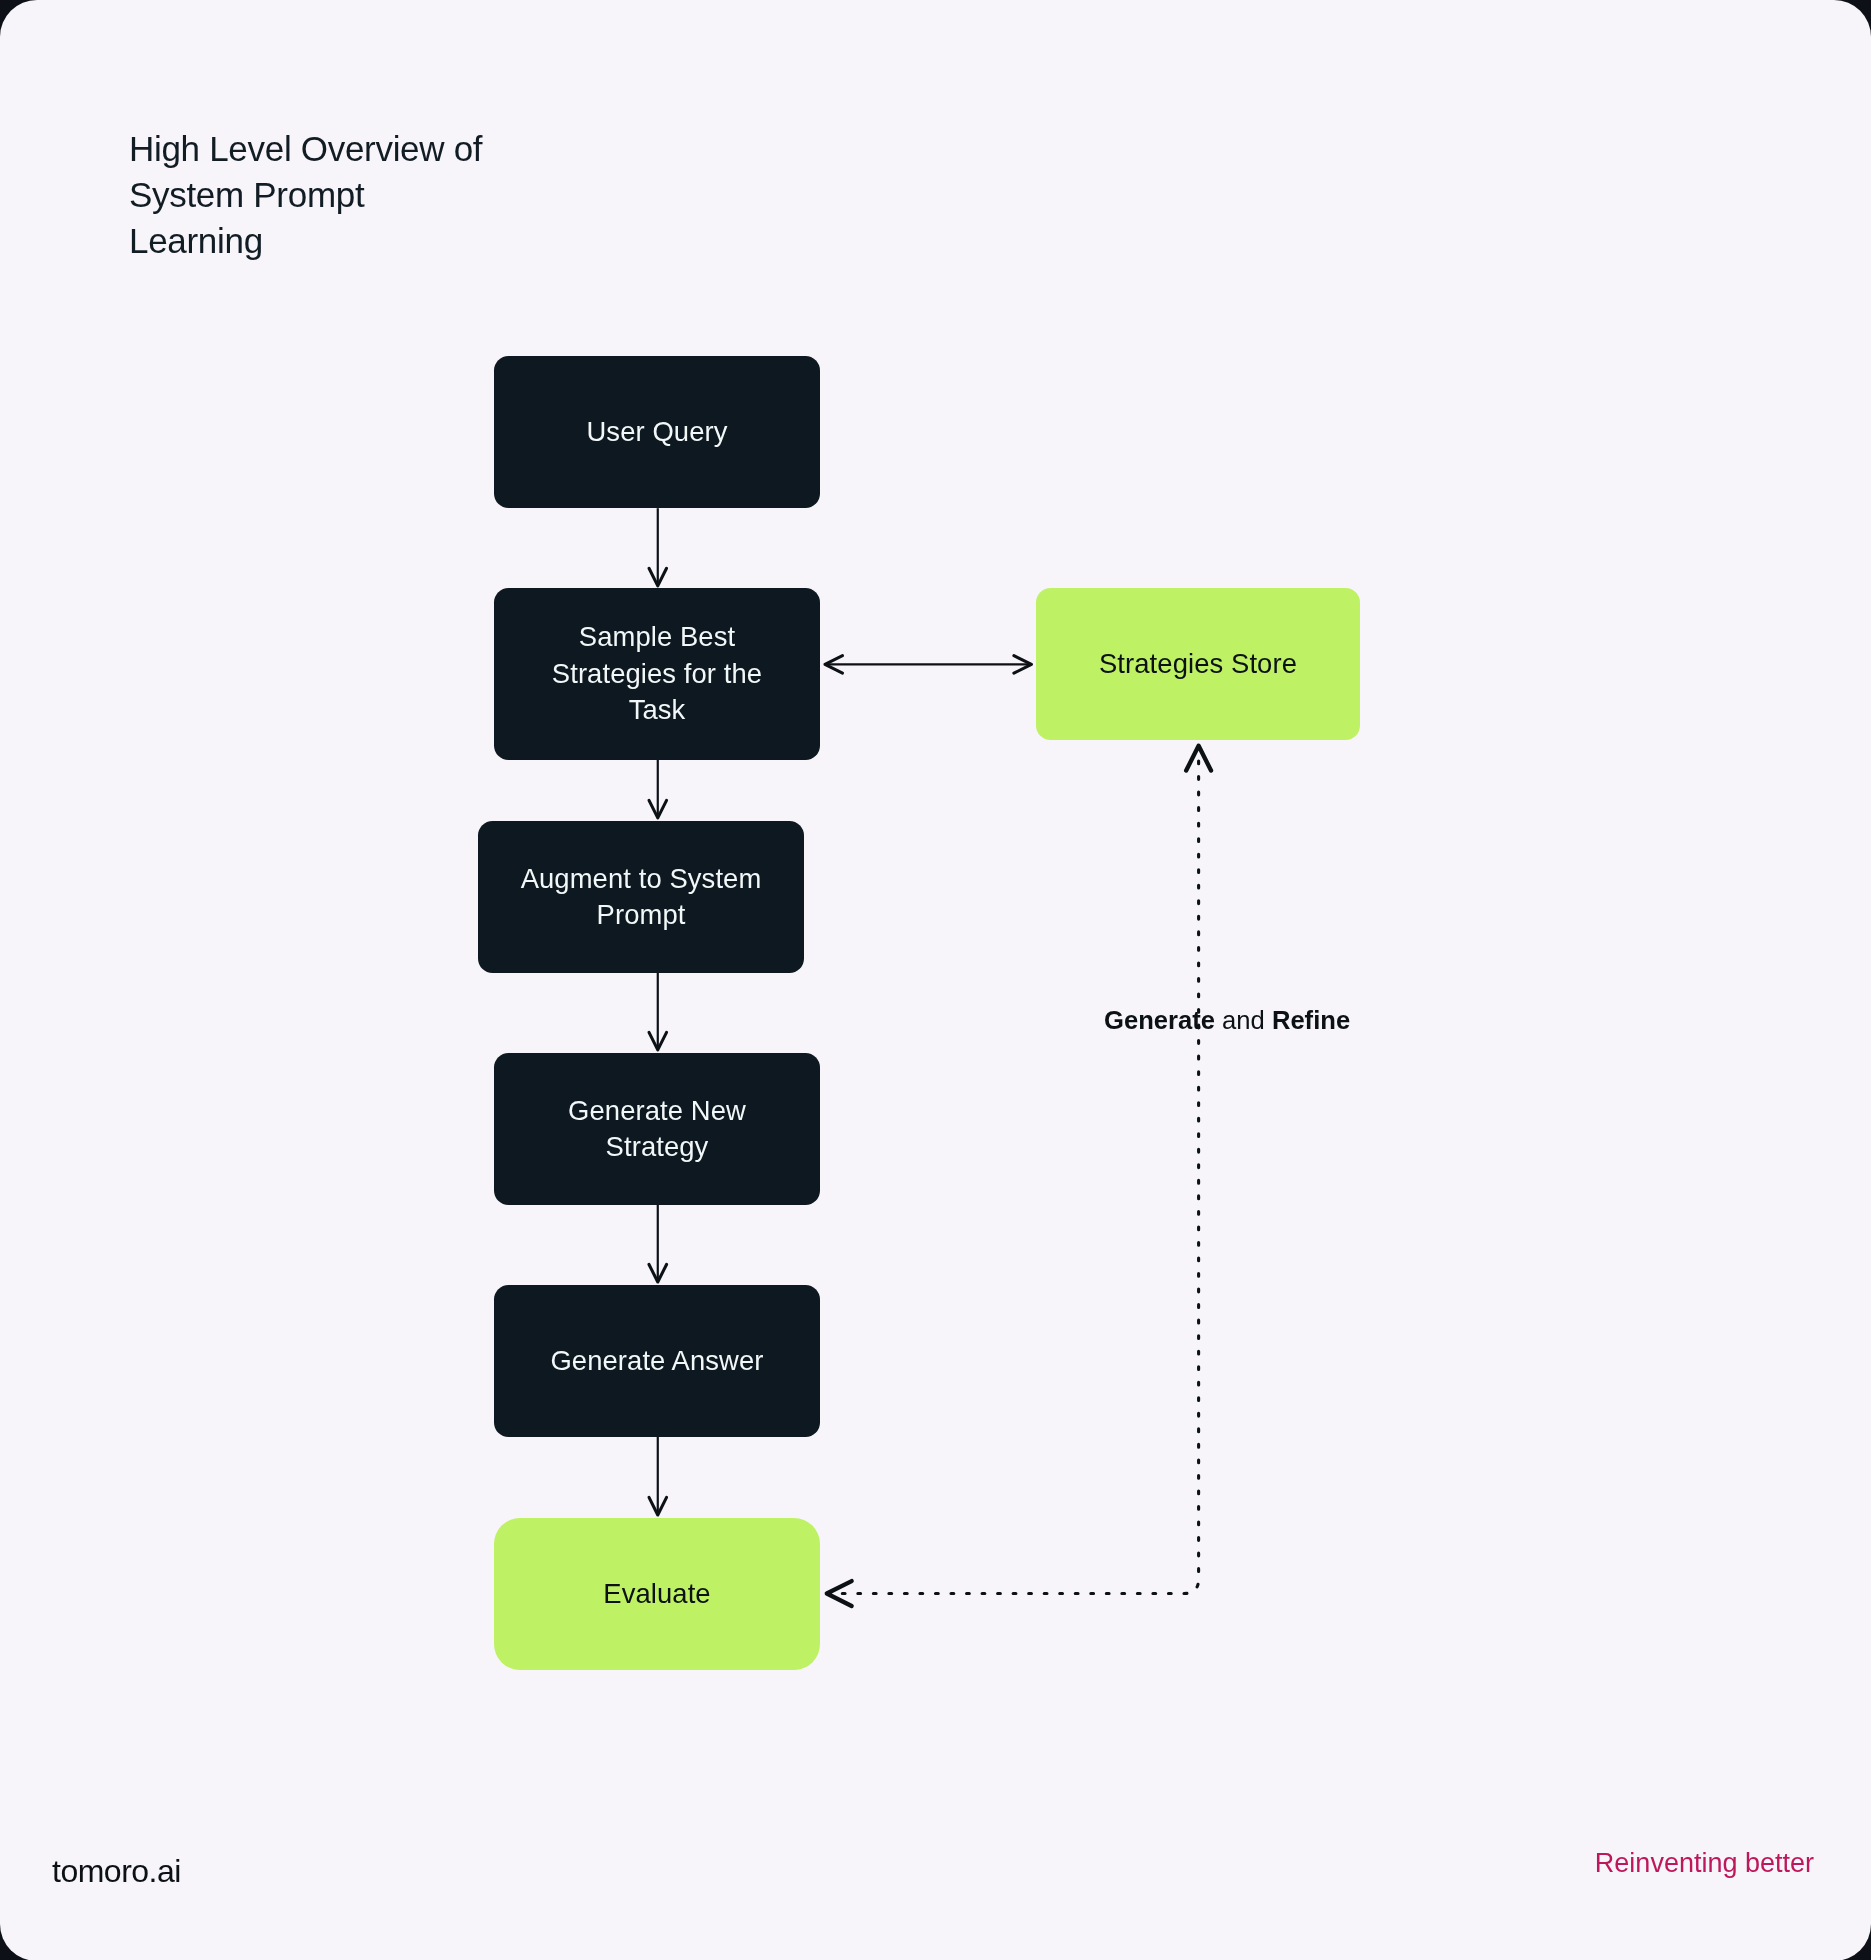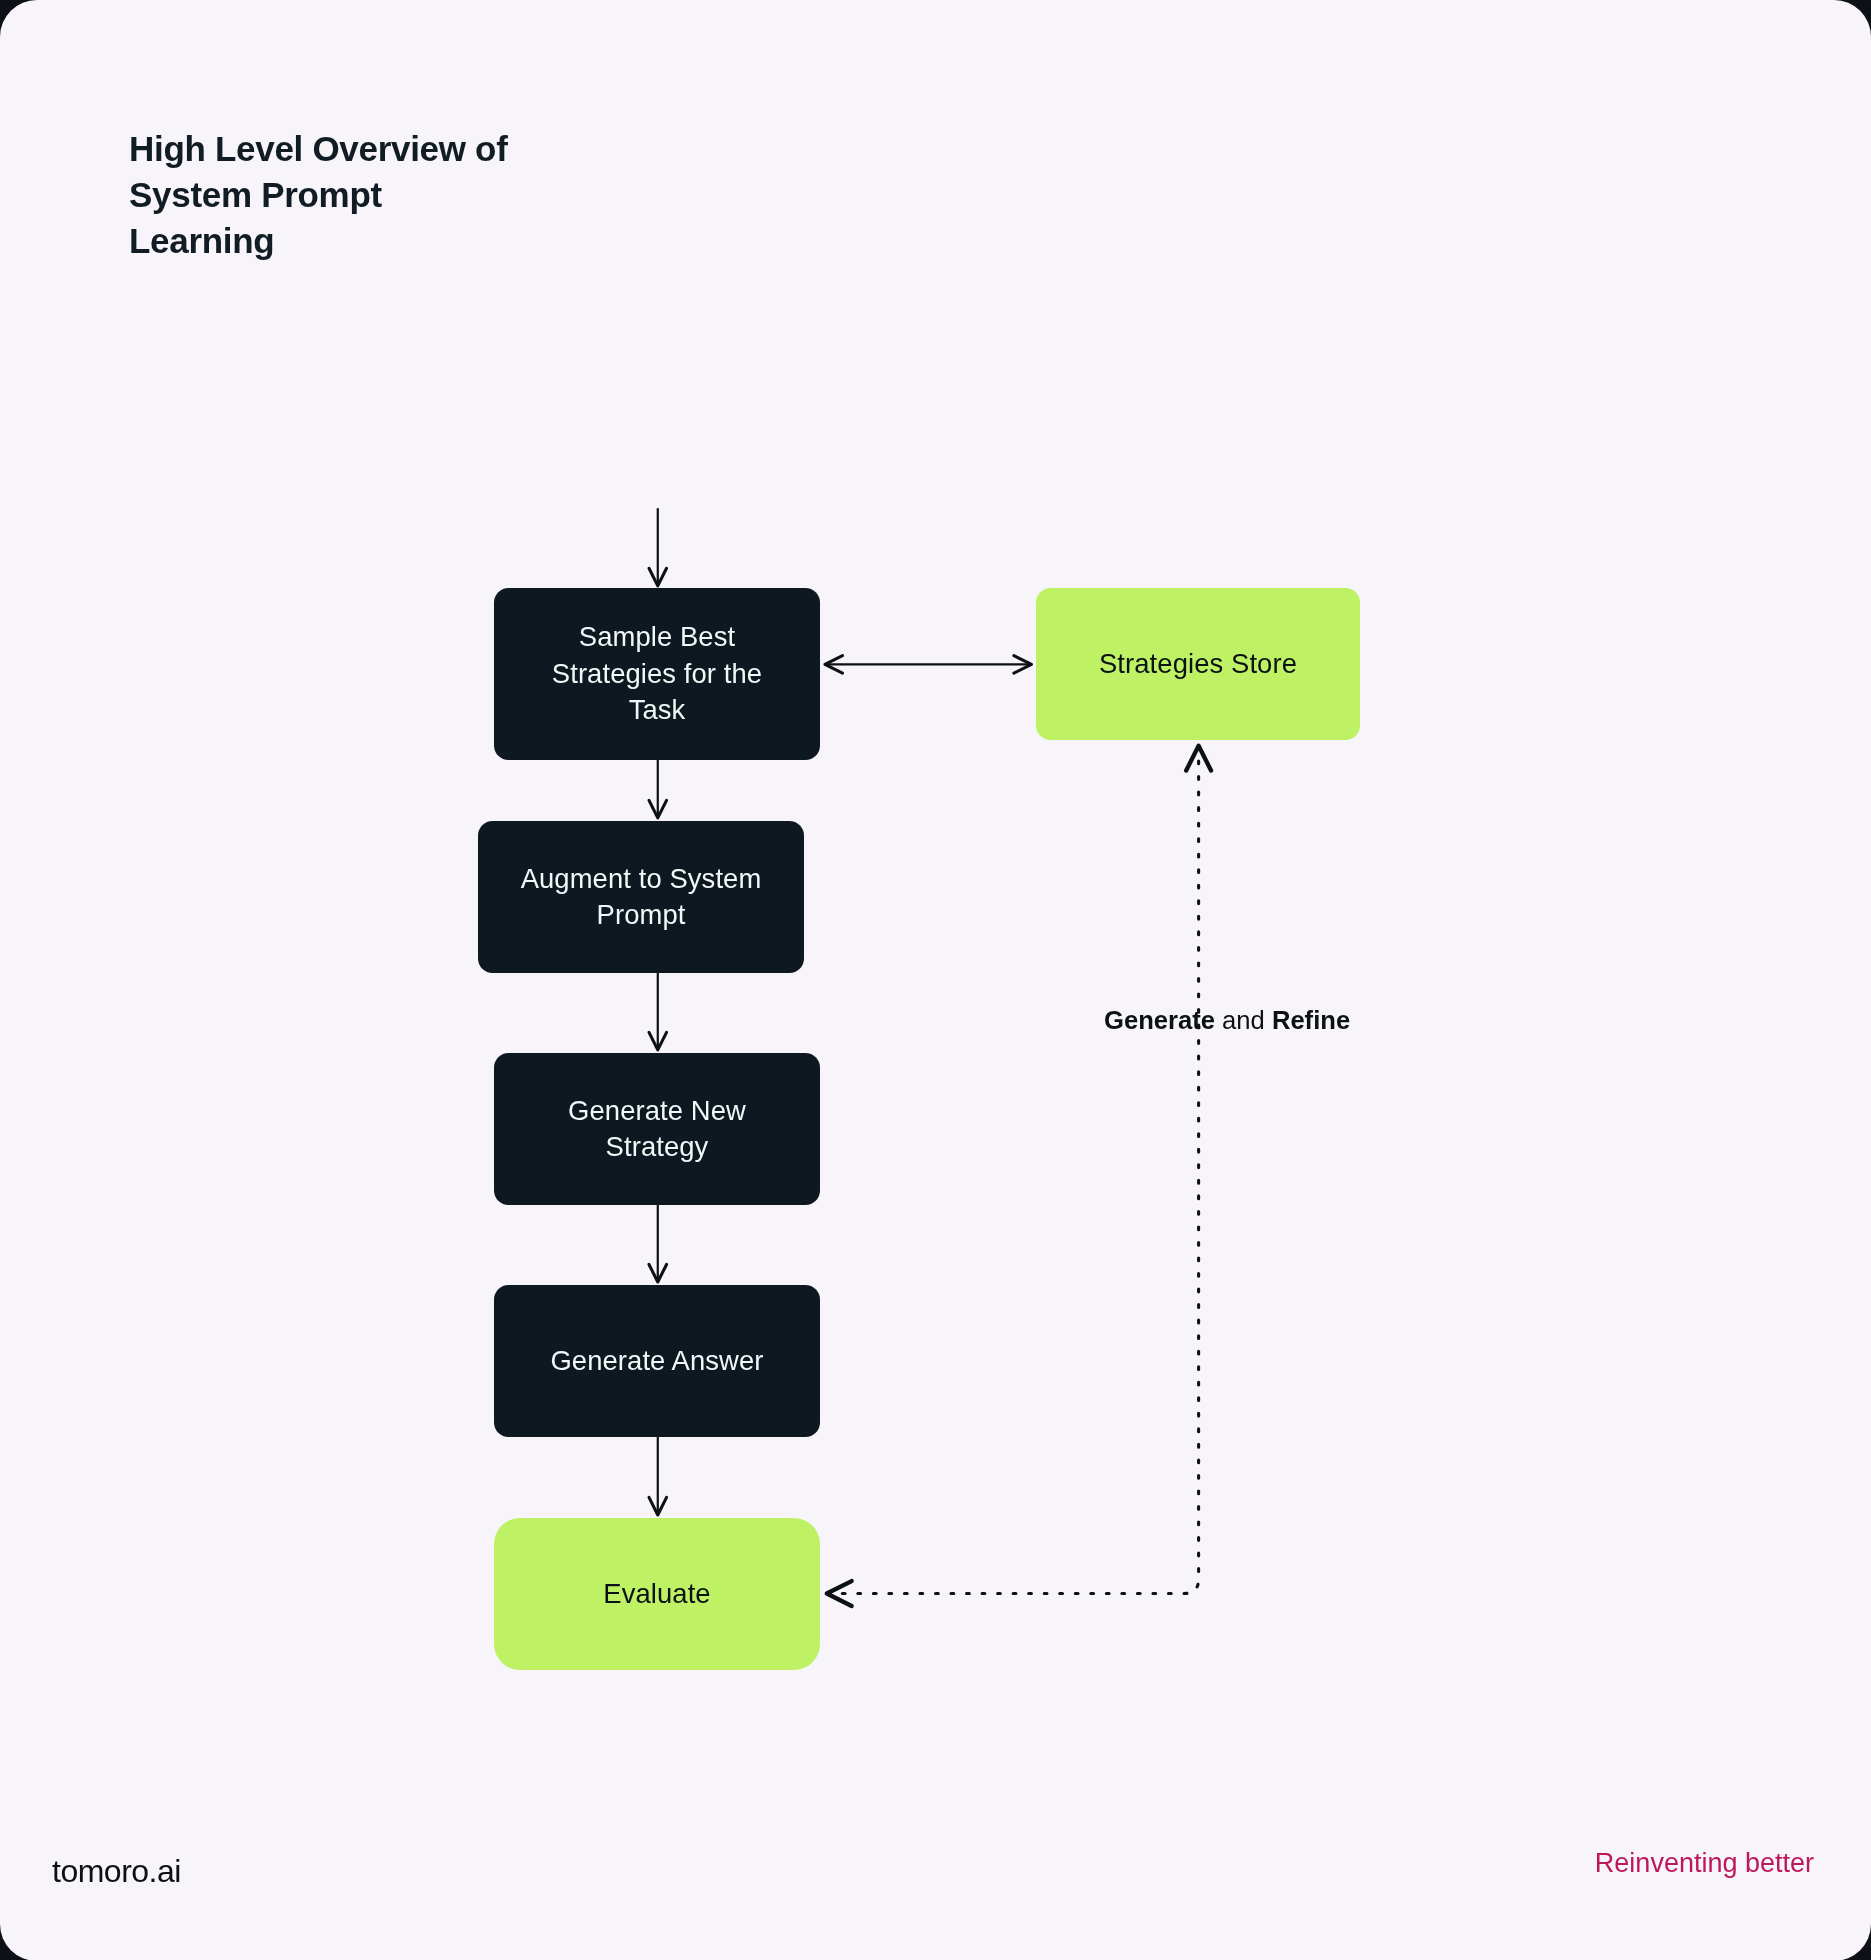--- a/index.html
+++ b/index.html
@@ -20,21 +20,21 @@
     overflow: hidden;
   }
 
   
   #title {
     position: absolute;
     left: 129px;
     top: 126px;
     width: 548px;
     font-size: 35px;
-    font-weight: 700;
+    font-weight: 400;
     line-height: 1.32;
     letter-spacing: -0.3px;
     color: #111c24;
     white-space: pre-line;
   }
 
   
   #diagram {
     position: absolute;
     left: 0;
@@ -124,20 +124,21 @@
       <line x1="720" y1="1064" x2="720" y2="1149" marker-end="url(#arrow-end)"></line>
       <line x1="720" y1="1318" x2="720" y2="1403" marker-end="url(#arrow-end)"></line>
       <line x1="720" y1="1572" x2="720" y2="1658" marker-end="url(#arrow-end)"></line>
 
       <line x1="903" y1="727" x2="1129" y2="727" marker-end="url(#arrow-end)" marker-start="url(#arrow-start)"></line>
     </g>
 
     <path d="M 905 1744 L 1296 1744 Q 1312 1744 1312 1728 L 1312 816" fill="none" stroke="#0c1116" stroke-width="3.4" stroke-dasharray="3 14" stroke-linecap="round" marker-end="url(#arrow-end)" marker-start="url(#arrow-start)"></path>
   </svg>
 
+  <div class="node dark" id="node-user-query">User Query</div>
 
   <div class="node dark" id="node-sample-strategies">Sample Best
 Strategies for the
 Task</div>
 
   <div class="node green" id="node-strategies-store">Strategies Store</div>
 
   <div class="node dark" id="node-augment-prompt">Augment to System
 Prompt</div>
 

